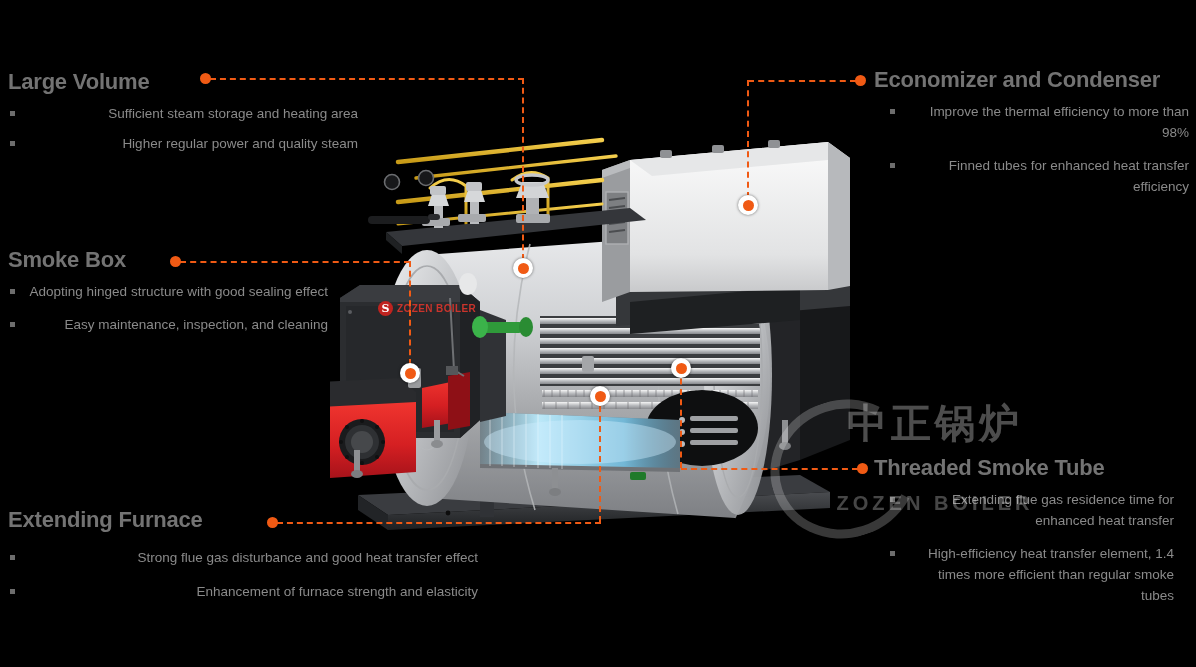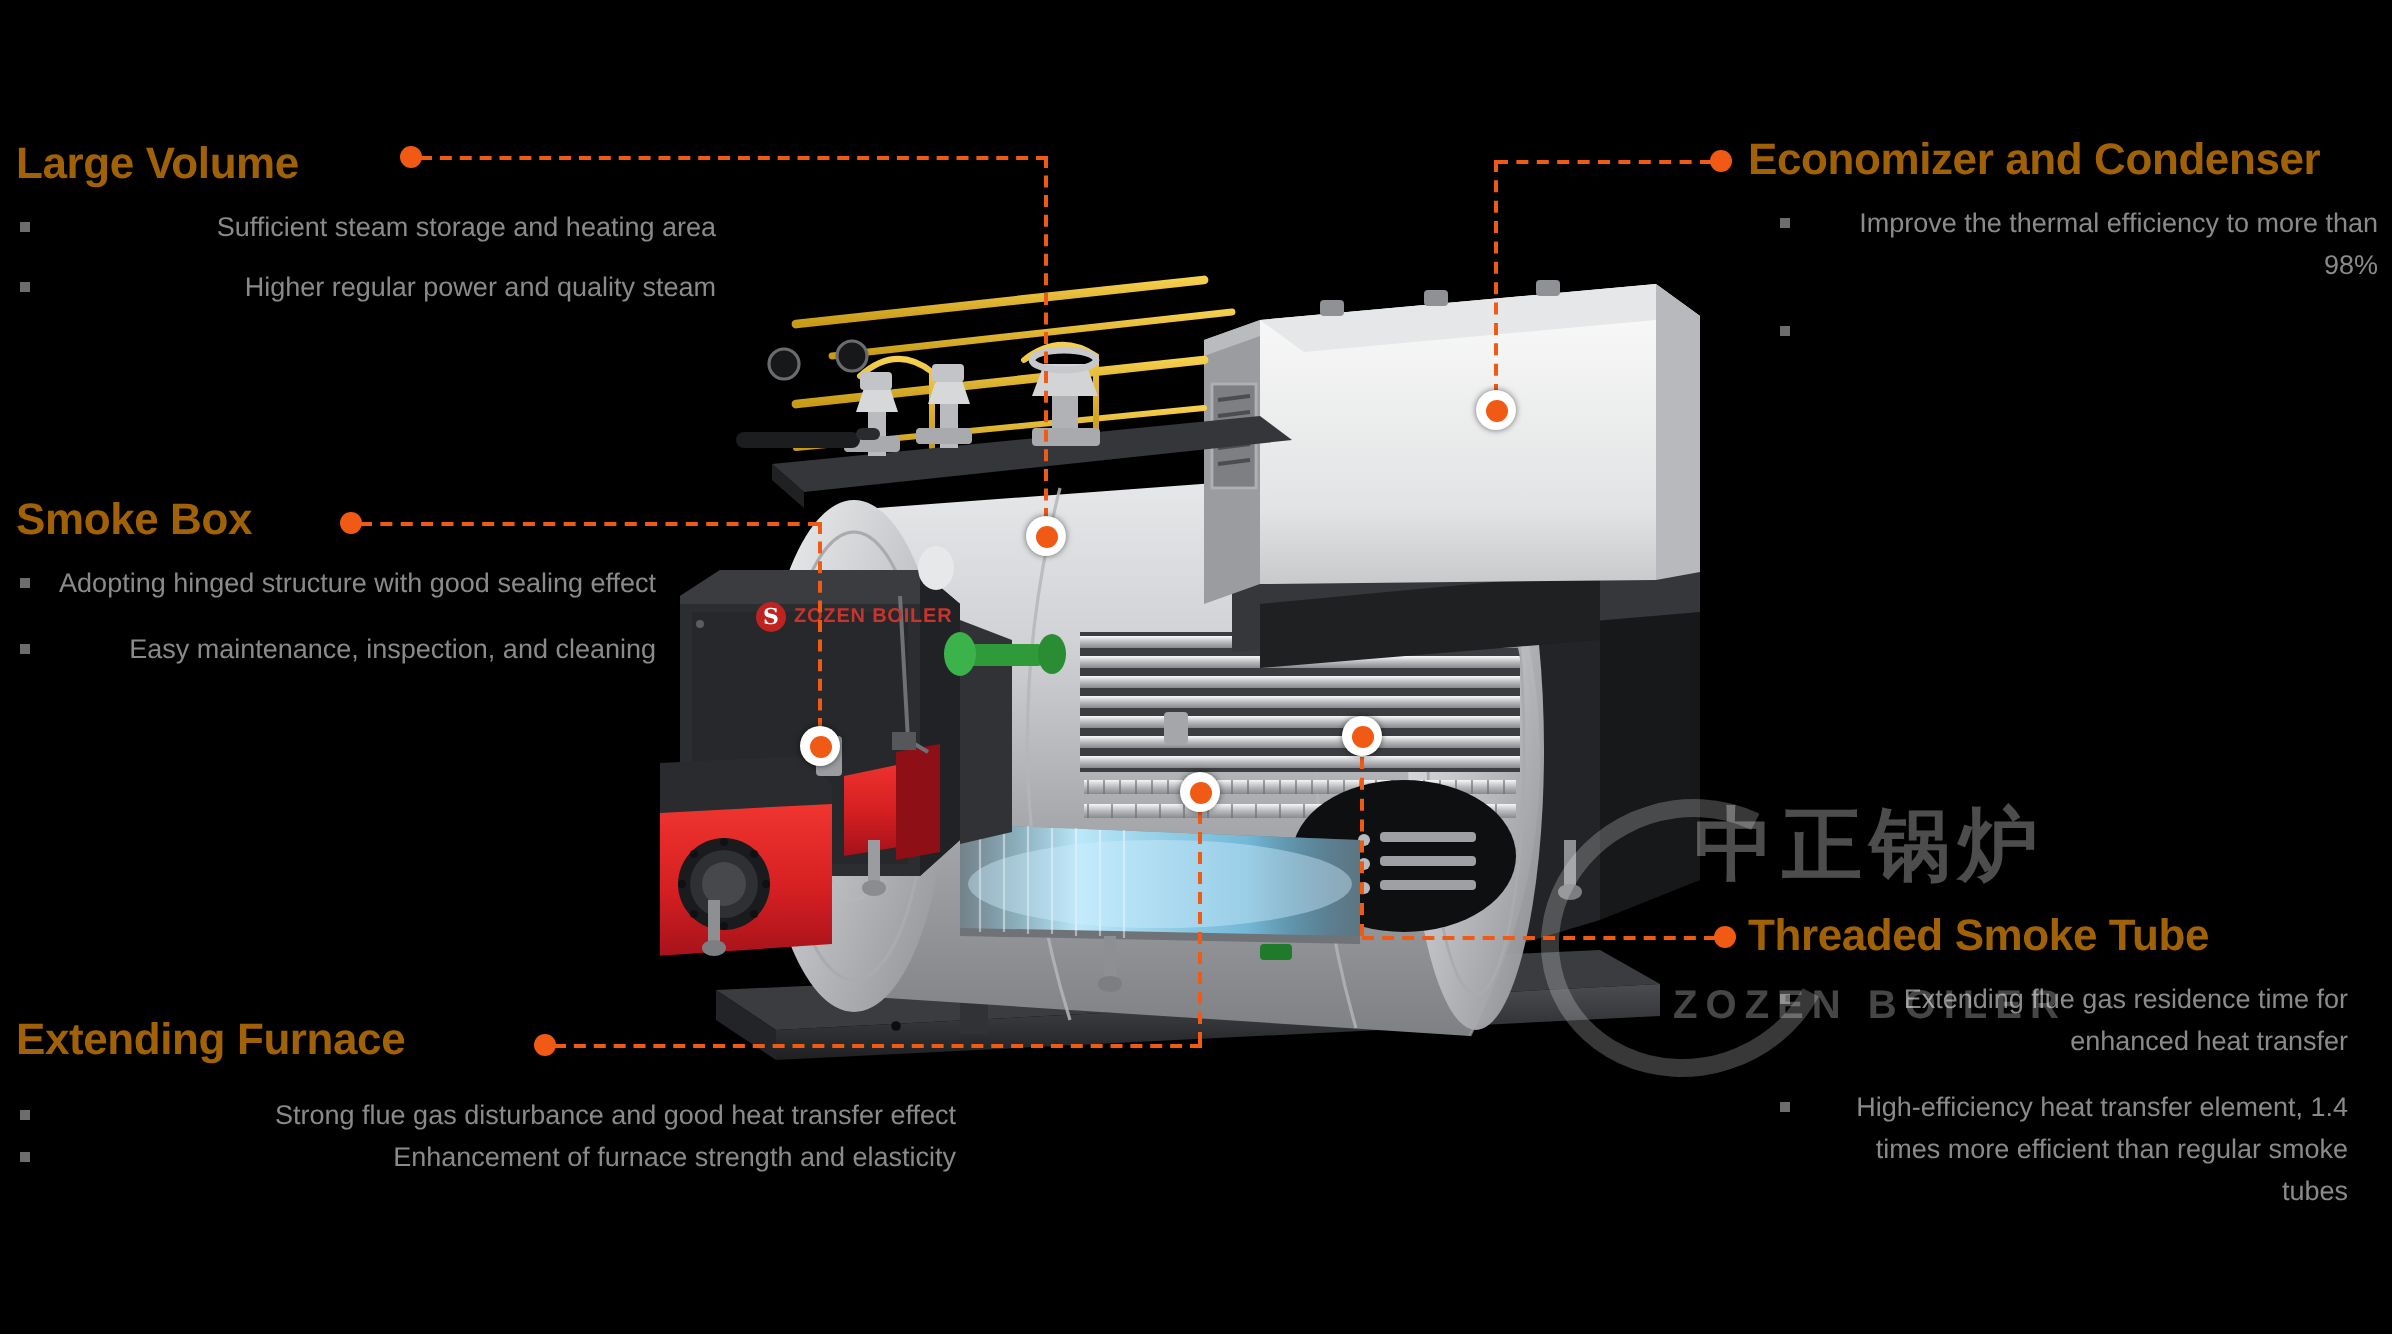--- a/index.html
+++ b/index.html
@@ -6,33 +6,33 @@
   body{
     width:1196px;height:667px;position:relative;overflow:hidden;
     font-family:"Liberation Sans","DejaVu Sans",sans-serif;
     background:#000;color:#8d8d8d;
   }
   .stage{position:absolute;inset:0;}
 
   
   .callout{position:absolute;}
   .callout h2{
-    margin:0;font-size:22px;font-weight:bold;color:#a16207;
+    margin:0;font-size:22px;font-weight:bold;color:#737373;
     letter-spacing:-.2px;line-height:1.1;white-space:nowrap;
   }
   .callout ul{margin:0;padding:0;list-style:none;}
   .callout li{
     position:relative;padding-left:16px;margin-top:9px;
     font-size:13.5px;line-height:1.55;color:#8a8a8a;text-align:right;
   }
   .callout li:first-child{margin-top:10px;}
   .callout li .sq{
     position:absolute;left:2px;top:7px;width:5px;height:5px;background:#6d6d6d;
   }
-  .tight li{margin-top:0;}
+  .tight li{margin-top:13px;}
   .tight li:first-child{margin-top:16px;}
 
   
   .wire{position:absolute;pointer-events:none;}
   .h-dash{
     position:absolute;height:0;border-top:2px dashed #f05a14;
   }
   .v-dash{
     position:absolute;width:0;border-left:2px dashed #f05a14;
   }
@@ -100,21 +100,21 @@
     <ul>
       <li><span class="sq"></span><span>Strong flue gas disturbance and good heat transfer effect</span></li>
       <li><span class="sq"></span><span>Enhancement of furnace strength and elasticity</span></li>
     </ul>
   </div>
 
   <div class="callout" style="left:874px;top:68px;width:315px;">
     <h2>Economizer and Condenser</h2>
     <ul style="margin-left:14px">
       <li><span class="sq"></span><span>Improve the thermal efficiency to more than 98%</span></li>
-      <li style="margin-top:12px"><span class="sq"></span></li>
+      <li style="margin-top:12px"><span class="sq"></span><span>Finned tubes for enhanced heat transfer efficiency</span></li>
     </ul>
   </div>
 
   <div class="callout" style="left:874px;top:456px;width:300px;">
     <h2>Threaded Smoke Tube</h2>
     <ul style="margin-left:14px">
       <li><span class="sq"></span><span>Extending flue gas residence time for enhanced heat transfer</span></li>
       <li style="margin-top:12px"><span class="sq"></span><span>High-efficiency heat transfer element, 1.4 times more efficient than regular smoke tubes</span></li>
     </ul>
   </div>

